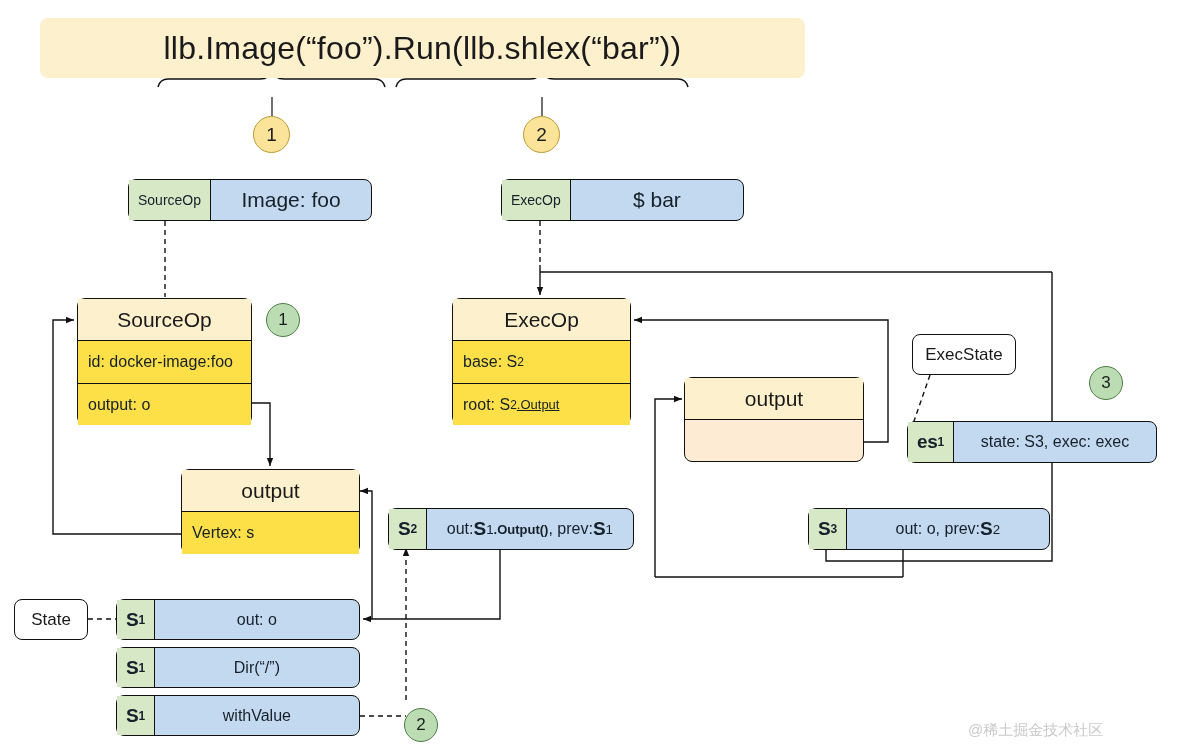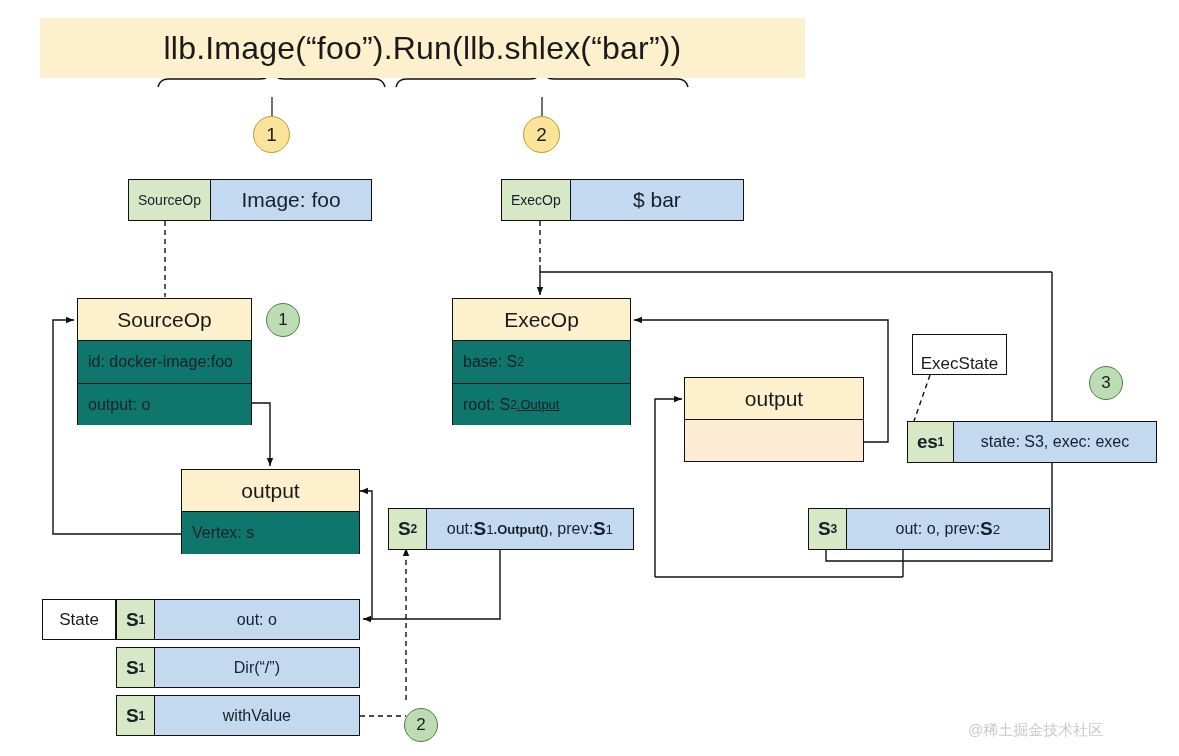--- a/index.html
+++ b/index.html
@@ -14,21 +14,21 @@
     width: 1179px;
     height: 756px;
     background: #ffffff;
     overflow: hidden;
   }
   #wires {
     position: absolute; left: 0; top: 0;
     width: 1179px; height: 756px;
     pointer-events: none;
   }
-  .node { position: absolute; }
+  .node { position: absolute; border-radius: 8px; }
 
   
   #title-banner {
     left: 40px; top: 18px;
     width: 765px; height: 60px;
     background: #fdf0cd;
     display: flex; align-items: center; justify-content: center;
   }
   #title-banner .txt {
     font-size: 32px; color: #1a1a1a; letter-spacing: .2px;
@@ -83,21 +83,21 @@
     border-bottom: 1.2px solid #111;
     height: 42px;
     display: flex; align-items: center; justify-content: center;
     font-size: 21px; color: #1a1a1a;
   }
   .card .row {
     height: 42px;
     display: flex; align-items: center;
     padding-left: 10px;
     font-size: 16px; color: #15202b;
-    background: #0f766e;
+    background: #fde047;
   }
   .card .row + .row { border-top: 1.2px solid #111; }
   .card .row sub { font-size: 12px; }
   .card .row .sm { font-size: 13px; text-decoration: underline; }
 
   
   .plain {
     border: 1.2px solid #111; background: #ffffff;
     display: flex; align-items: center; justify-content: center;
     font-size: 17px; color: #1a1a1a;
@@ -198,21 +198,21 @@
   <div class="node card" style="left:452px; top:298px; width:179px; height:127px;">
     <div class="hd">ExecOp</div>
     <div class="row">base: S<sub>2</sub></div>
     <div class="row">root: S<sub>2</sub><span class="sm">.Output</span></div>
   </div>
 
   <div class="node card" style="left:684px; top:377px; width:180px; height:85px;">
     <div class="hd">output</div>
   </div>
 
-  <div class="node plain" style="left:912px; top:334px; width:95px; height:41px;align-items:flex-end;">
+  <div class="node plain" style="left:912px; top:334px; width:104px; height:41px;">
     <span>ExecState</span>
   </div>
 
   <div class="node bar sbar" style="left:907px; top:421px; width:250px; height:42px;">
     <div class="tag">es<sub>1</sub></div>
     <div class="body">state: S3, exec: exec</div>
   </div>
   <div class="node marker green small" style="left:1089px; top:366px;">
     <span>3</span>
   </div>
@@ -220,21 +220,21 @@
   <div class="node bar sbar" style="left:808px; top:508px; width:242px; height:42px;">
     <div class="tag">S<sub>3</sub></div>
     <div class="body">out: o, prev: <b>S</b><sub>2</sub></div>
   </div>
 
   <div class="node bar sbar" style="left:388px; top:508px; width:246px; height:42px;">
     <div class="tag">S<sub>2</sub></div>
     <div class="body">out: <b>S</b><sub>1</sub><span class="sm">.Output()</span>, prev: <b>S</b><sub>1</sub></div>
   </div>
 
-  <div class="node plain" style="left:14px; top:599px; width:74px; height:41px;margin-left:28px;">
+  <div class="node plain" style="left:14px; top:599px; width:74px; height:41px;">
     <span>State</span>
   </div>
 
   <div class="node bar sbar" style="left:116px; top:599px; width:244px; height:41px;">
     <div class="tag">S<sub>1</sub></div>
     <div class="body">out: o</div>
   </div>
 
   <div class="node bar sbar" style="left:116px; top:647px; width:244px; height:41px;">
     <div class="tag">S<sub>1</sub></div>

